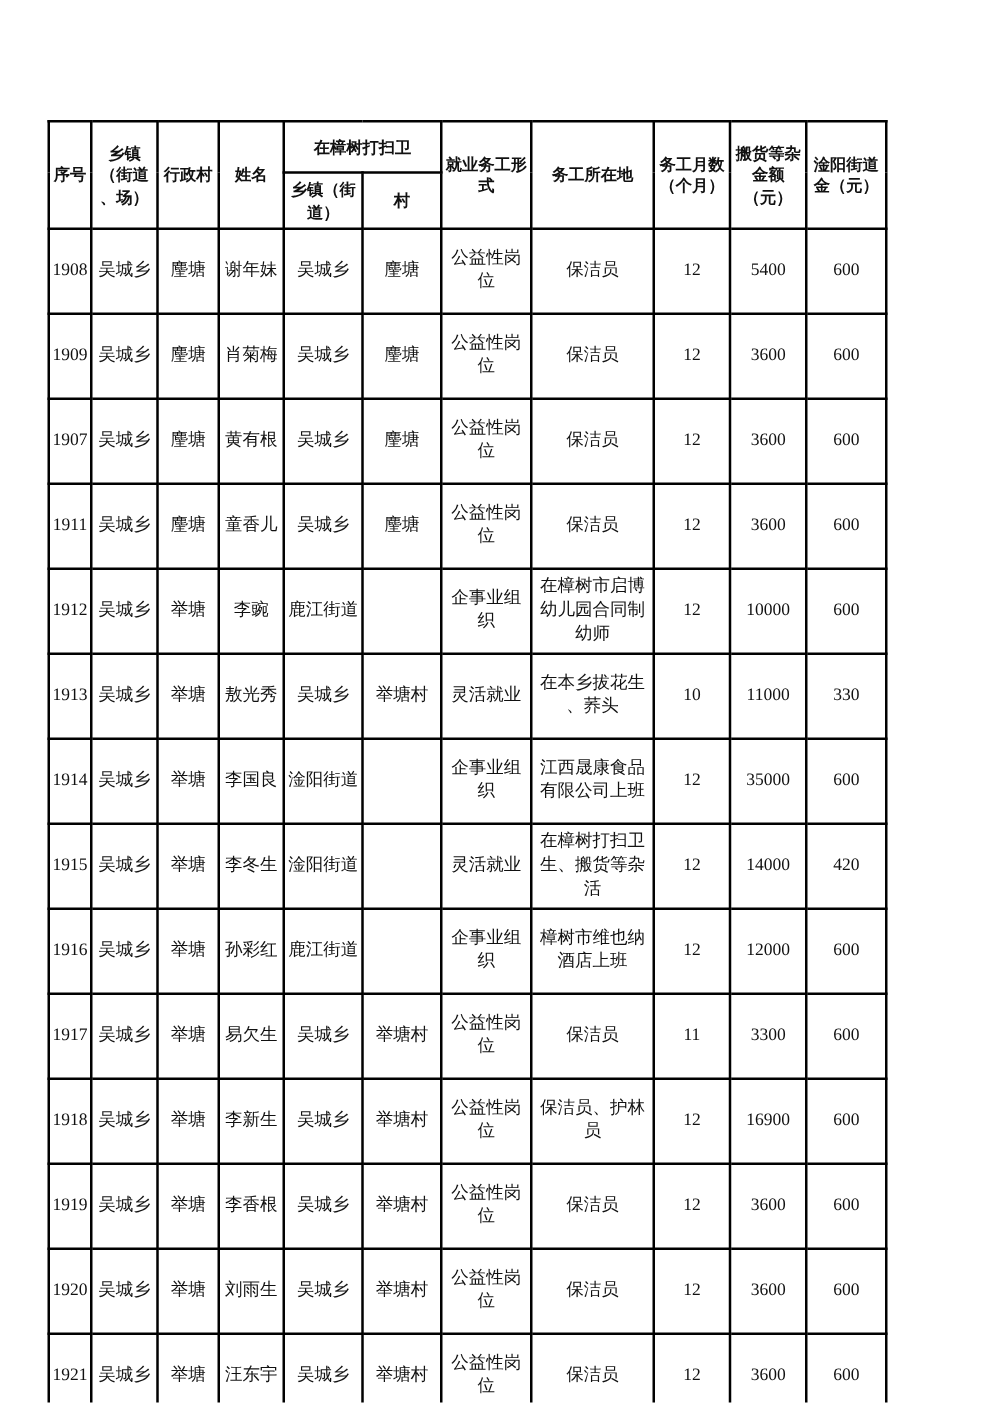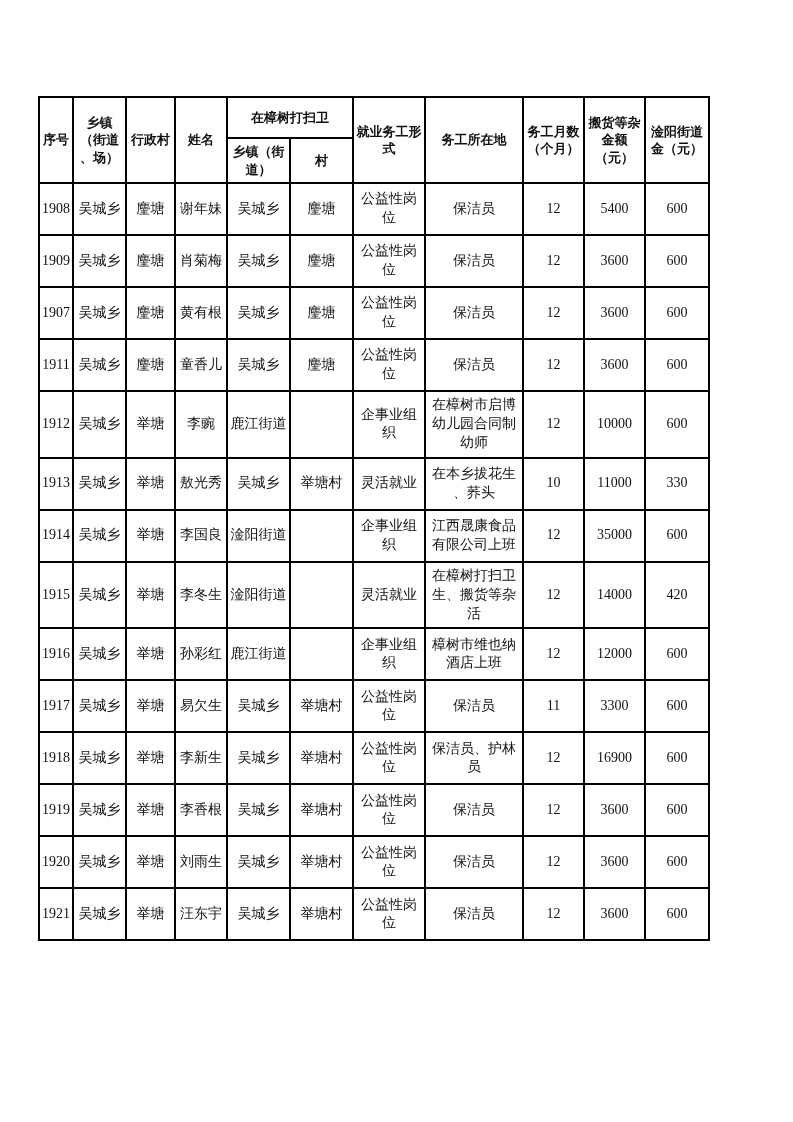--- a/index.html
+++ b/index.html
@@ -33,21 +33,21 @@
   }
   th {
     font-size: 13px;
     font-weight: bold;
   }
   td {
     font-size: 14px;
     font-weight: normal;
   }
   thead tr { height: 41px; }
-  tbody tr { height: 52px; }
+  tbody tr { height: 68px; }
 </style>
 </head>
 <body>
 
 <div class="sheet">
   <table class="roster">
     <colgroup>
       <col style="width:34px">
         <col style="width:53px">
         <col style="width:49px">

